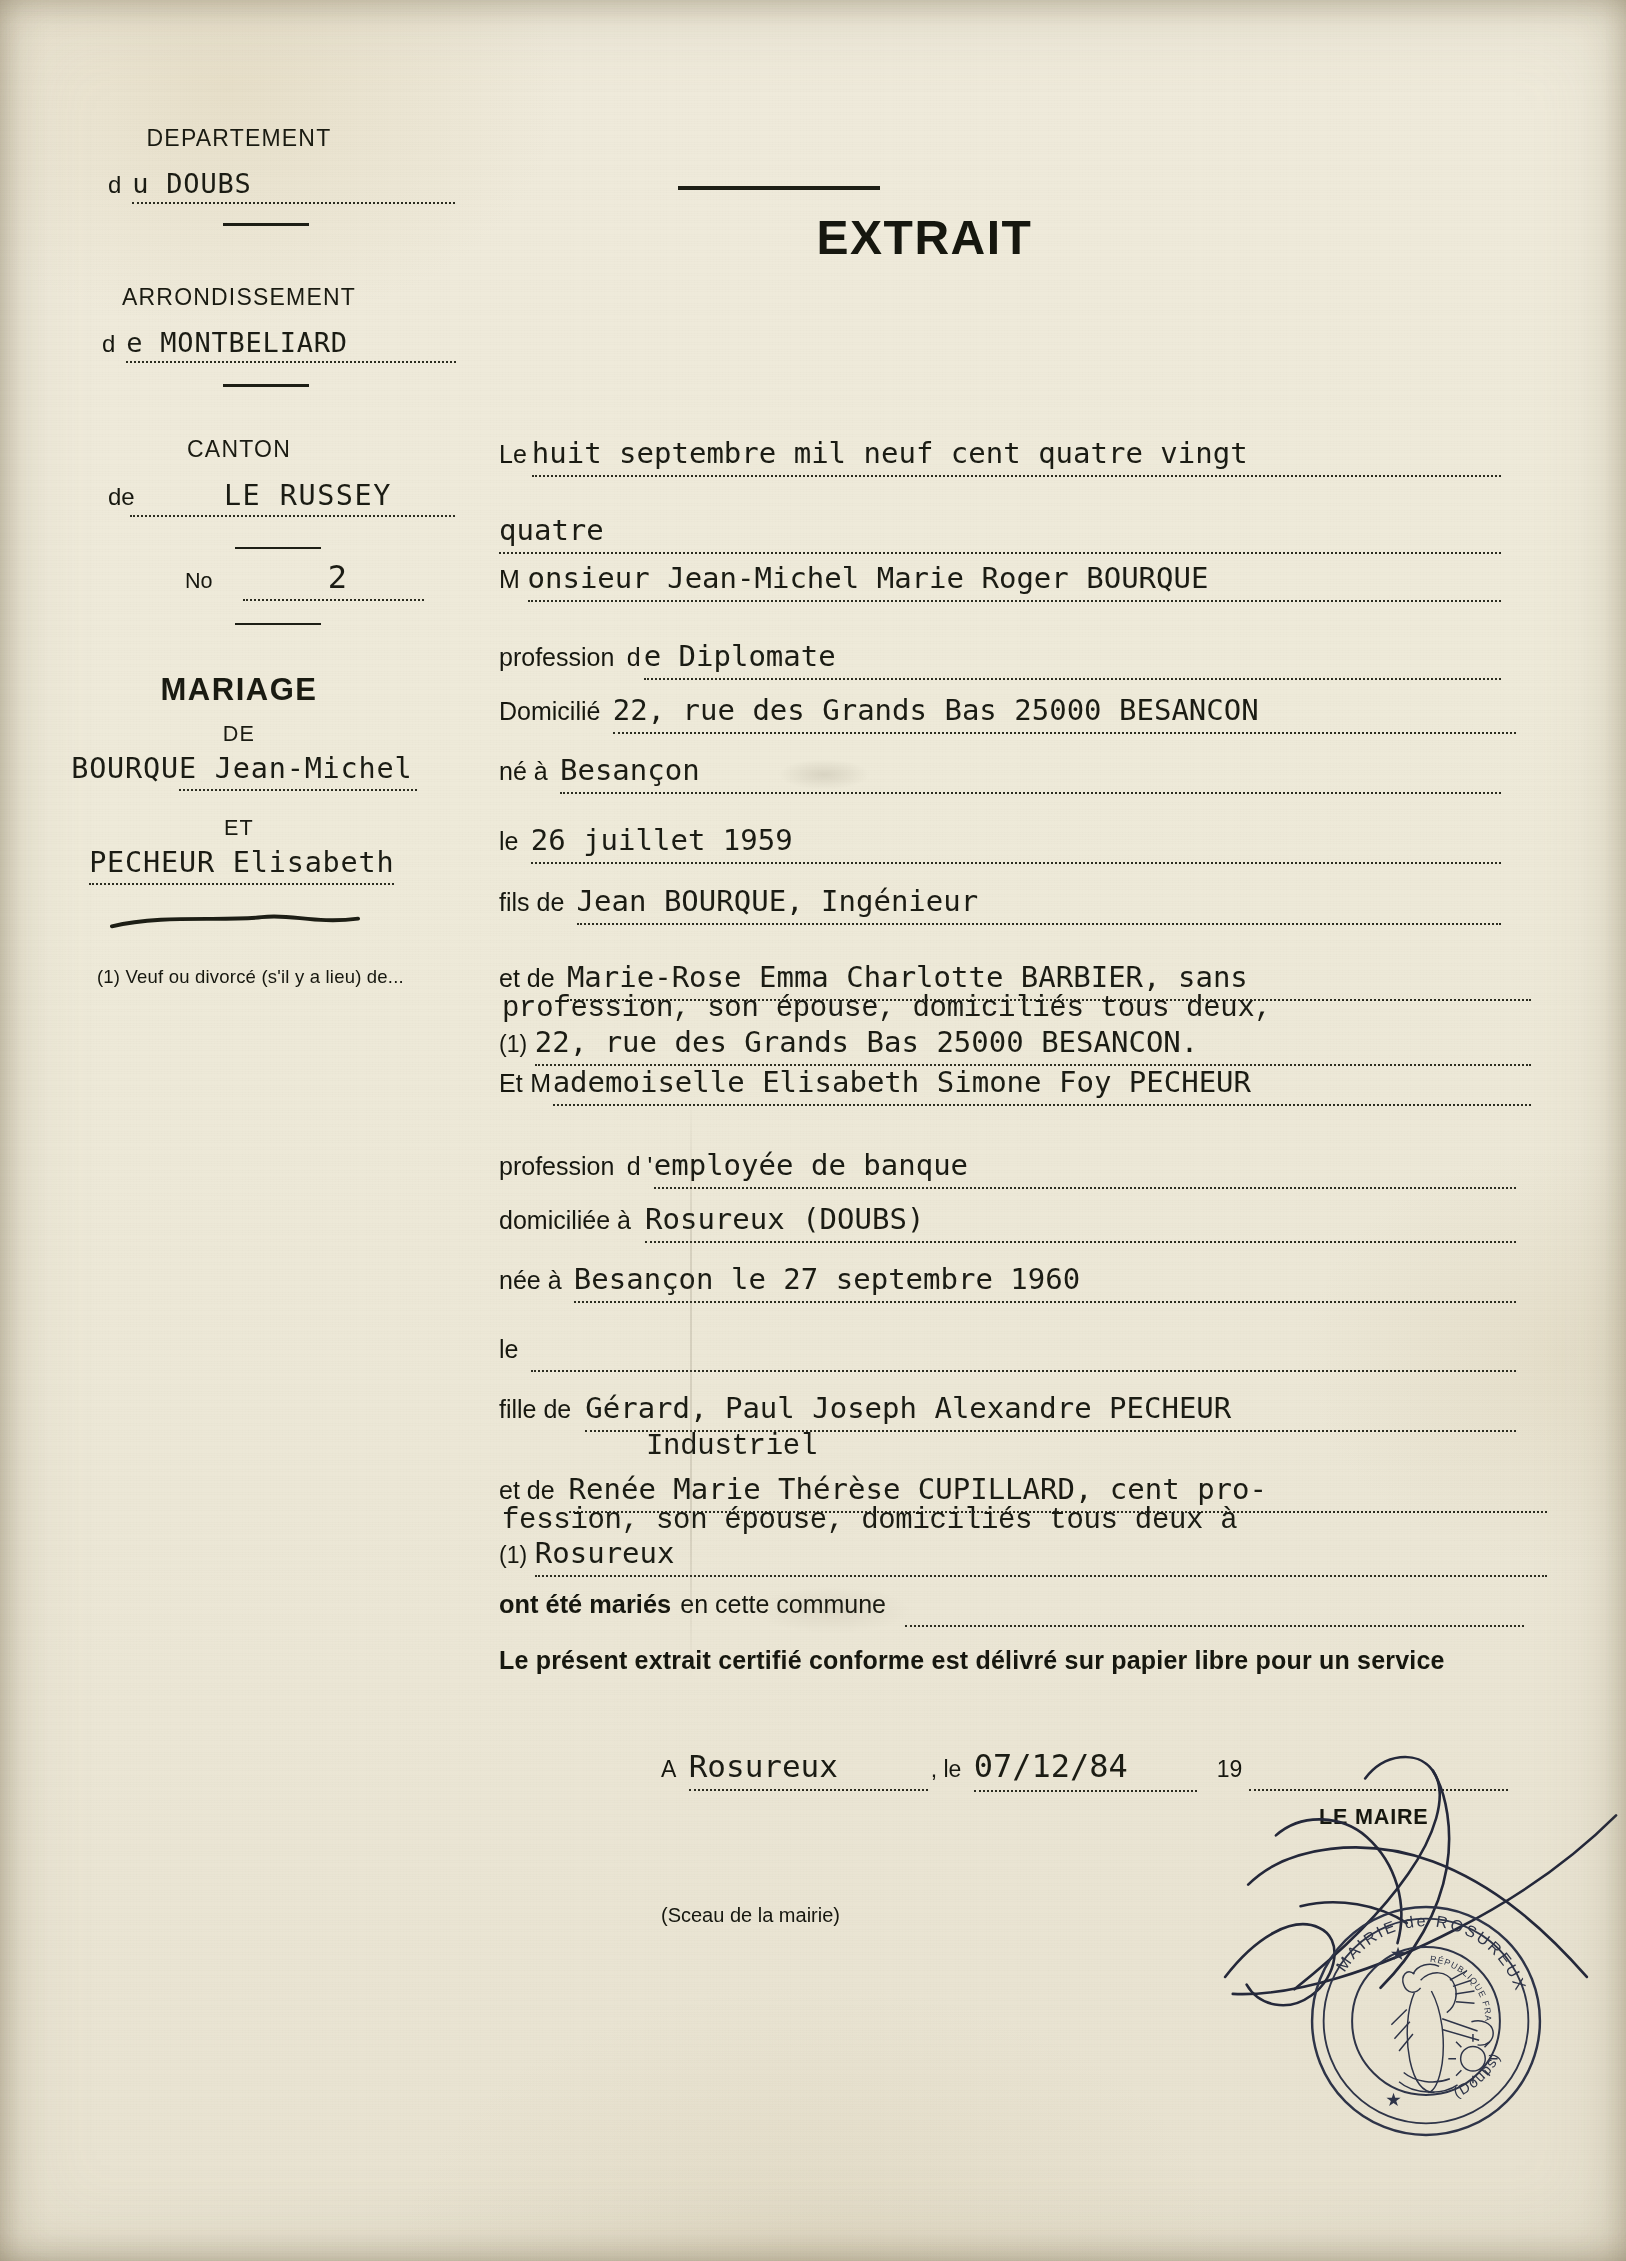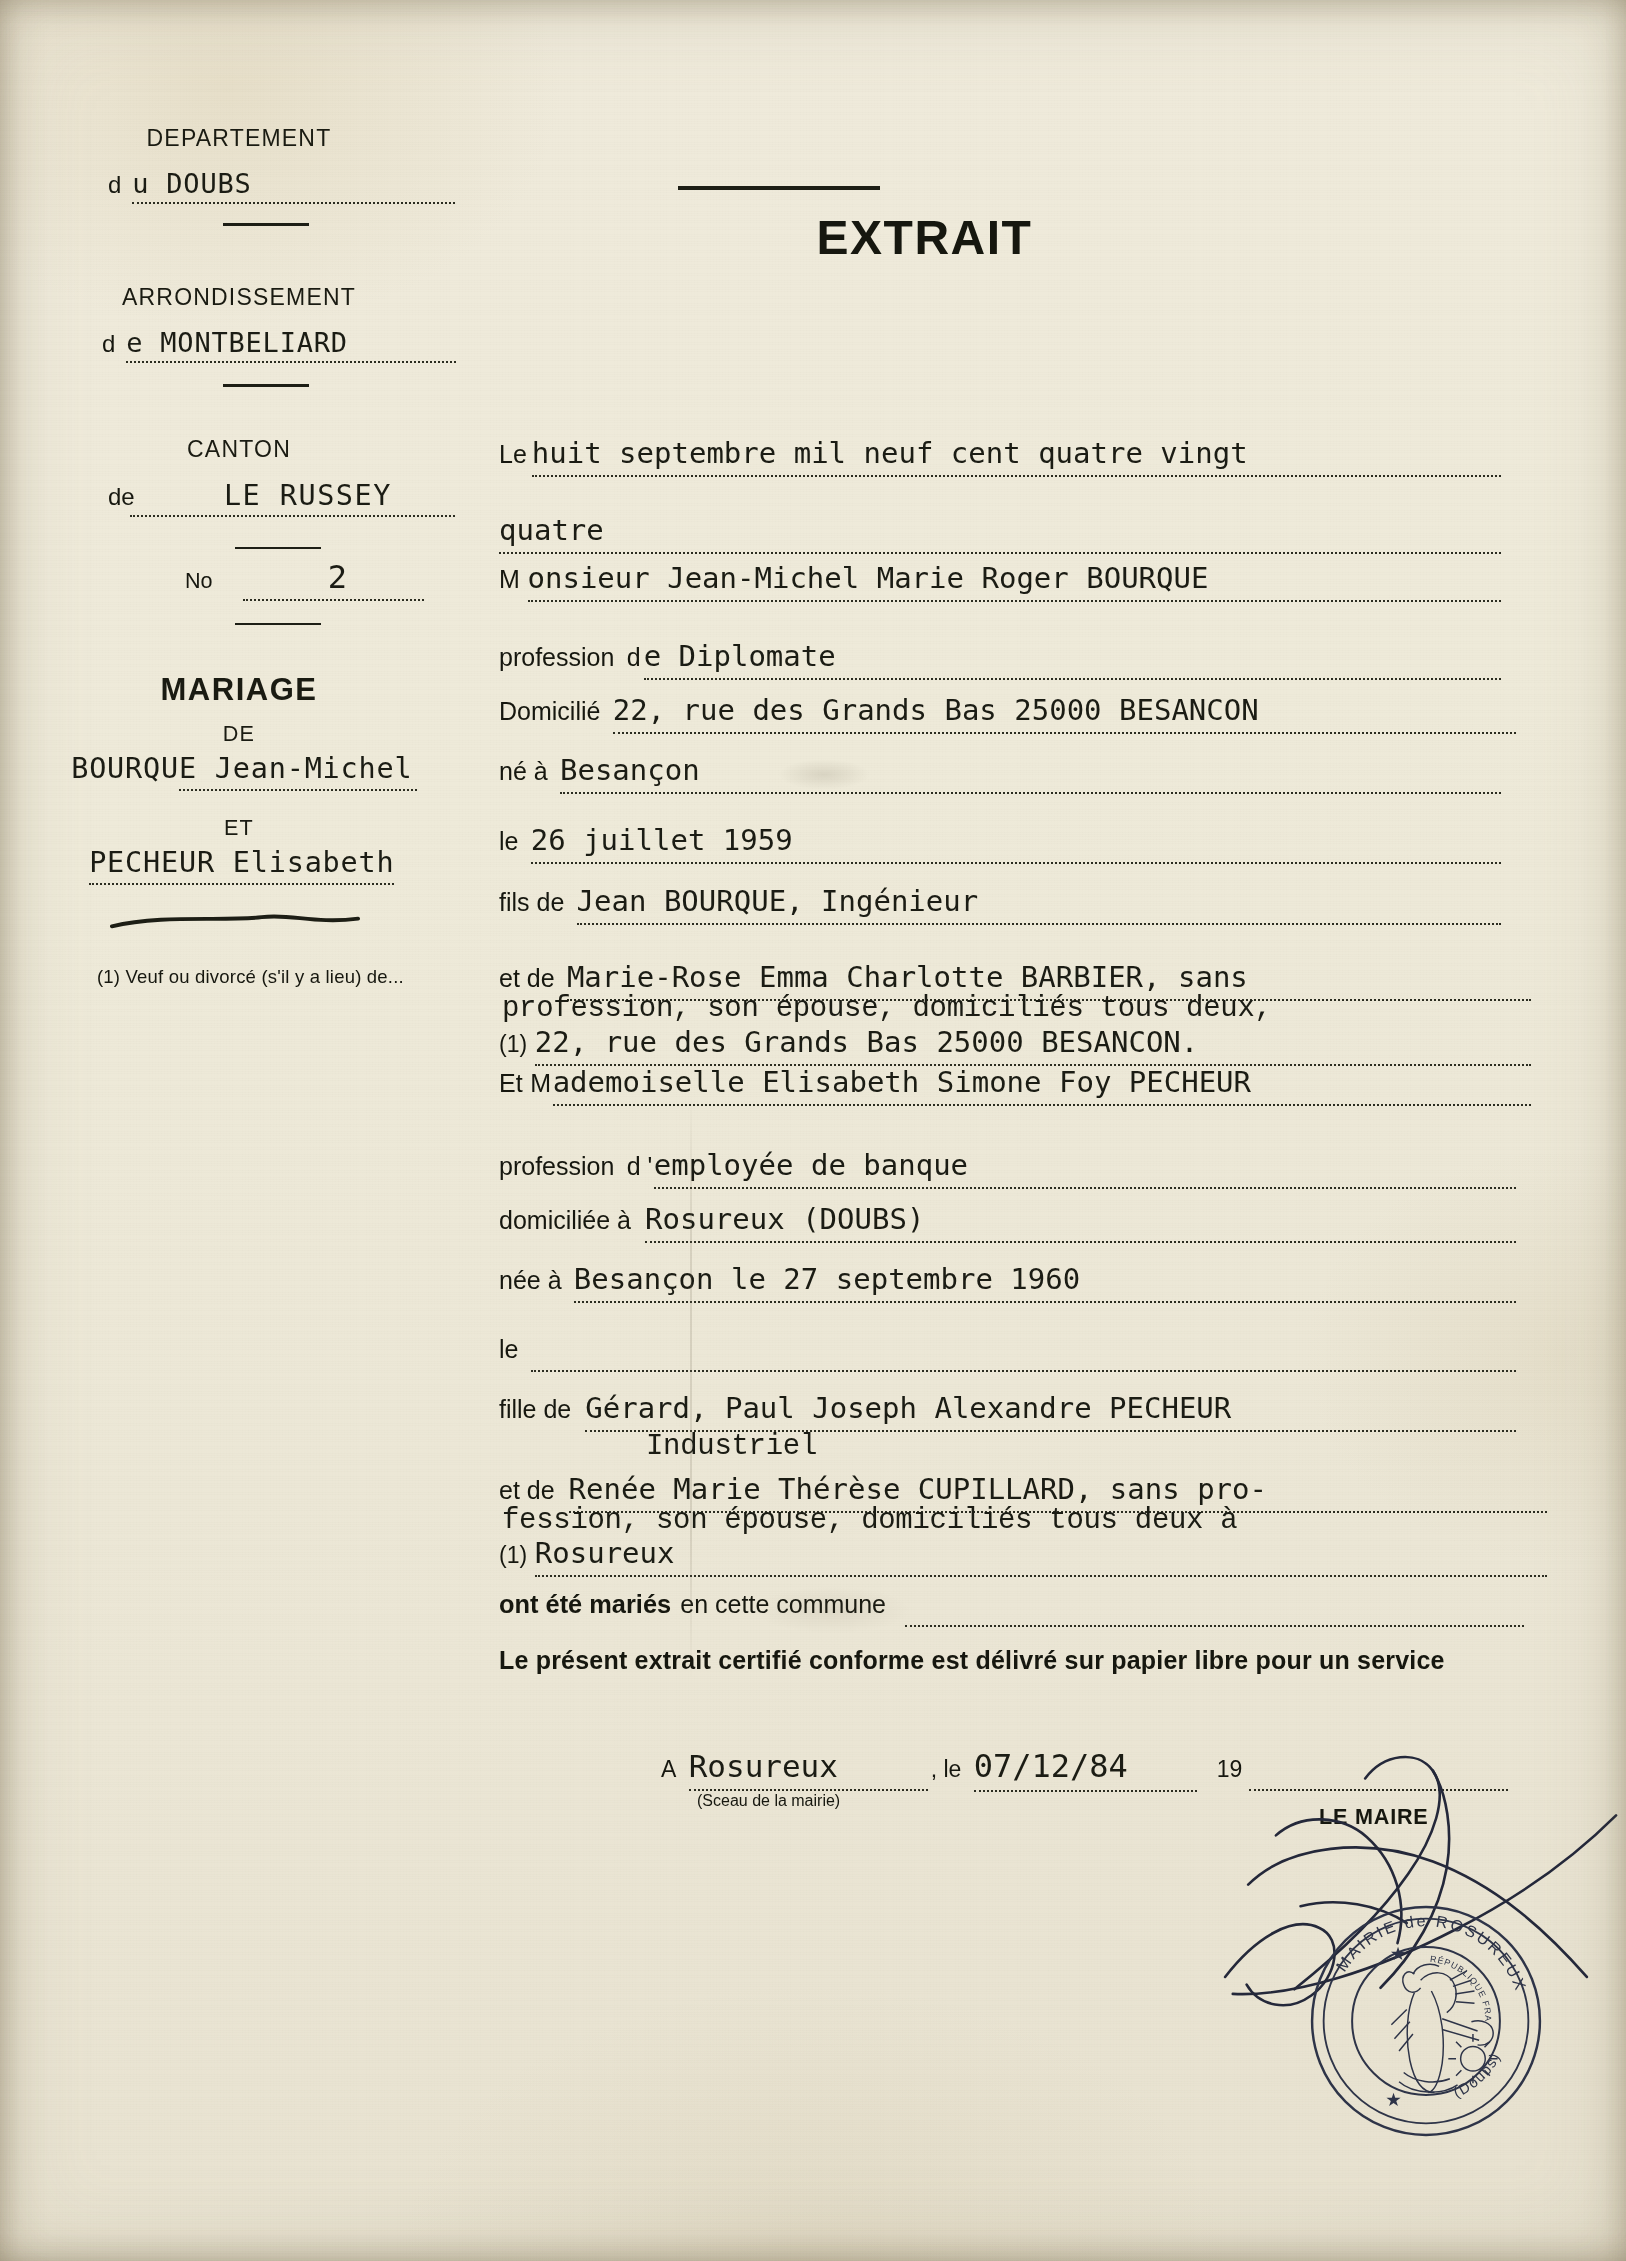--- a/index.html
+++ b/index.html
@@ -249,21 +249,21 @@
       <span style="position:relative;flex:1;margin-left:14px;">
         <span class="mono" style="font-size:29px;">Gérard, Paul Joseph Alexandre PECHEUR</span>
         <span class="underdot" style="bottom:-7px;"></span>
       </span>
     </div>
     <div class="bodytxt" style="left:646px;top:1430px;font-size:29px;">Industriel</div>
 
     <div style="position:absolute;left:499px;top:1472px;width:1048px;display:flex;align-items:baseline;">
       <span class="sans" style="font-size:25px;">et de</span>
       <span style="position:relative;flex:1;margin-left:14px;">
-        <span class="mono" style="font-size:29px;">Renée Marie Thérèse CUPILLARD, sans pro-</span>
+        <span class="mono" style="font-size:29px;">Renée Marie Thérèse CUPILLARD, cent pro-</span>
         <span class="underdot" style="bottom:-7px;"></span>
       </span>
     </div>
     <div class="bodytxt" style="left:502px;top:1504px;font-size:29px;">fession, son épouse, domiciliés tous deux à</div>
     <div style="position:absolute;left:499px;top:1536px;width:1048px;display:flex;align-items:baseline;">
       <span class="sans" style="font-size:23px;">(1)</span>
       <span style="position:relative;flex:1;margin-left:7.7px;">
         <span class="mono" style="font-size:29px;">Rosureux</span>
         <span class="underdot" style="bottom:-7px;"></span>
       </span>
@@ -292,21 +292,21 @@
       <span class="mono" style="font-size:32px;">07/12/84</span>
       <span class="underdot" style="bottom:-7px;"></span>
     </span>
     <span class="sans" style="font-size:23px;margin-left:20px;">19</span>
     <span style="position:relative;flex:1;margin-left:6.2px;">
       <span class="mono" style="font-size:29px;">&nbsp;</span>
       <span class="underdot" style="bottom:-7px;"></span>
     </span>
   </div>
 
-  <div class="sans" style="position:absolute;left:661px;top:1792px;font-size:16px;margin-left:36px;">(Sceau de la mairie)</div>
+  <div class="sans" style="position:absolute;left:661px;top:1904px;font-size:20px;">(Sceau de la mairie)</div>
 
   <div class="sans" style="position:absolute;left:1319px;top:1804px;font-size:21.6px;font-weight:bold;letter-spacing:0.8px;">LE MAIRE</div>
 
   <svg class="sig" style="left:1202px;top:1723px;" width="431" height="431" viewBox="0 0 560 560">
     <g fill="none" stroke="#24283a" stroke-width="3.4" stroke-linecap="round">
       <path d="M212 72 C236 40, 280 34, 300 62 C322 94, 300 150, 268 196 C232 248, 178 300, 120 346"></path>
       <path d="M300 62 C318 92, 326 140, 318 188 C308 246, 276 300, 232 344"></path>
       <path d="M96 146 C130 116, 182 120, 214 148 C252 182, 268 236, 254 286"></path>
       <path d="M60 210 C112 158, 214 148, 300 180 C380 210, 444 266, 500 330"></path>
       <path d="M30 330 C70 278, 118 250, 152 266 C184 280, 176 330, 142 354 C112 376, 74 368, 58 340"></path>

